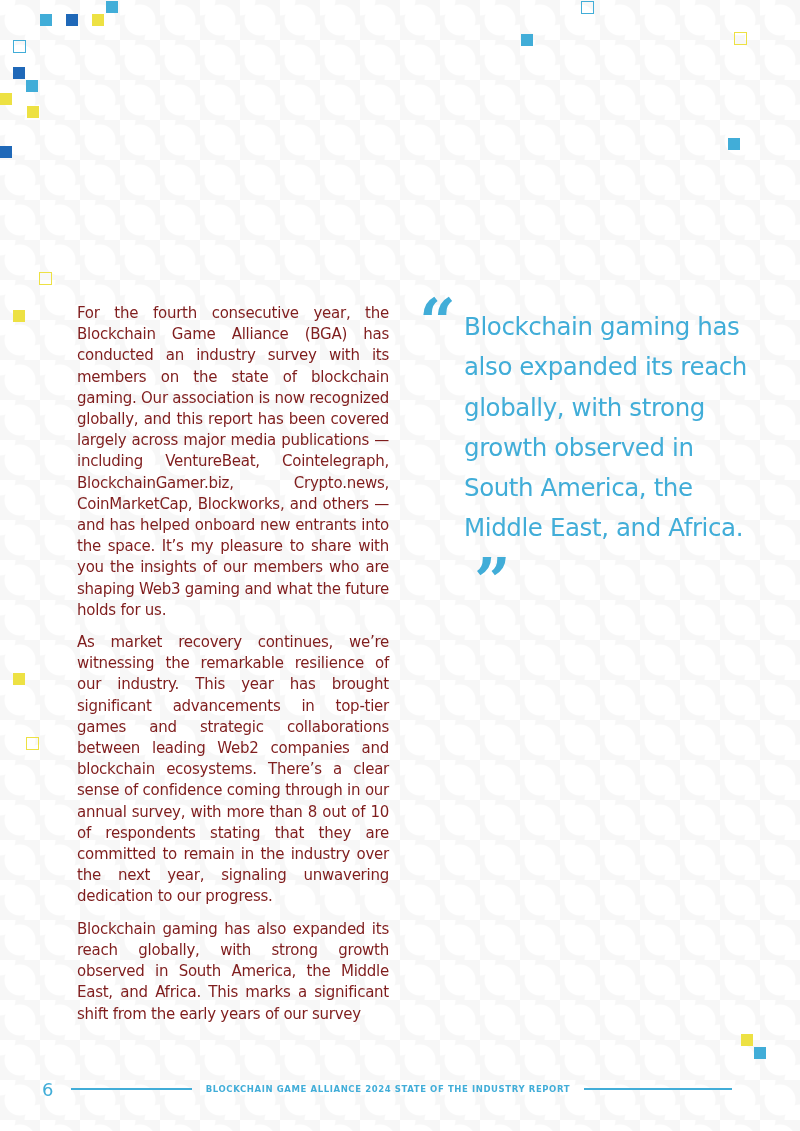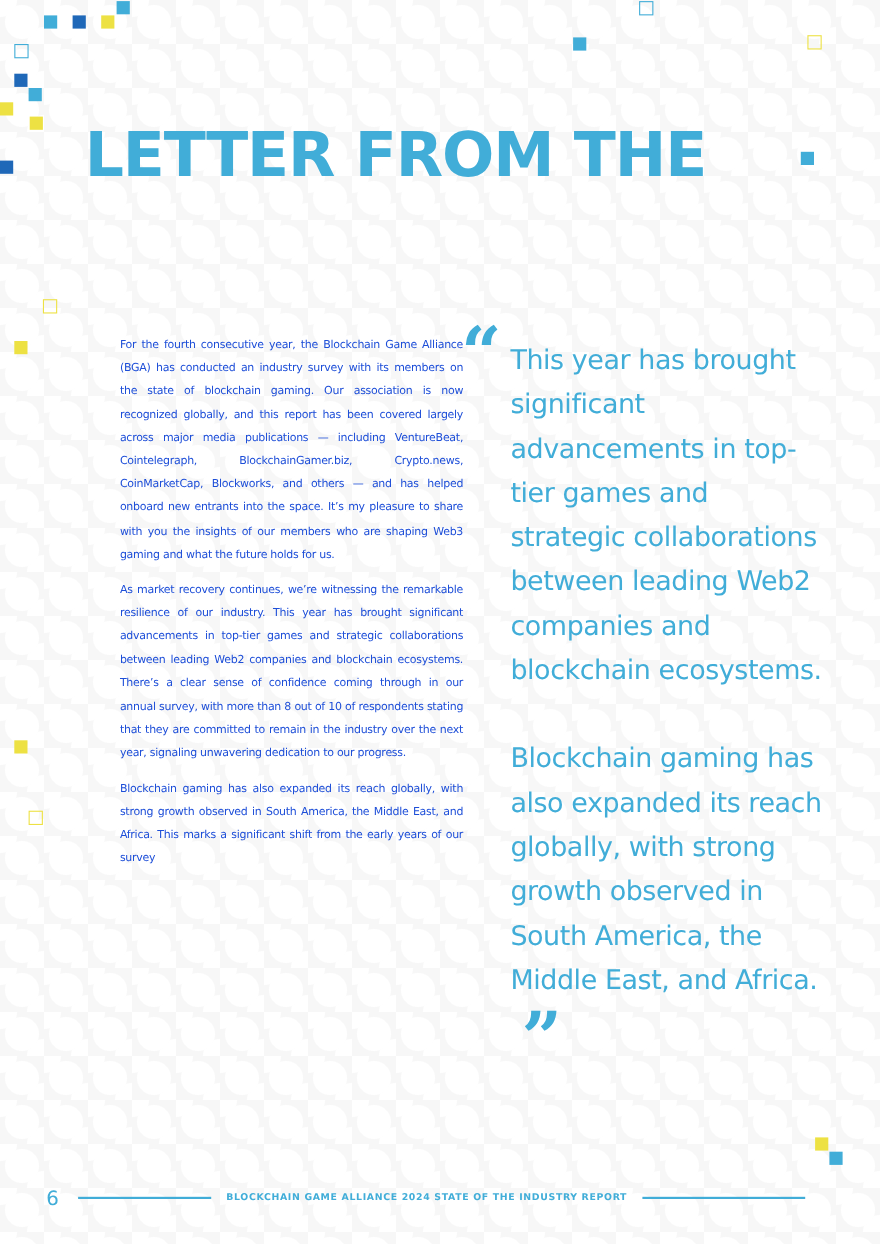--- a/index.html
+++ b/index.html
@@ -27,26 +27,25 @@
     letter-spacing: -1px;
     color: #41add8;
   }
   .title span { display: block; }
 
   .body-col {
     position: absolute;
     left: 77px; top: 303px;
     width: 312px;
     font-family: "DejaVu Sans", sans-serif;
-    font-size: 10px;
+    font-size: 15px;
     line-height: 21.2px;
-    color: #1d4ed8;
+    color: #7f1d1d;
     text-align: justify;
     letter-spacing: -0.25px;
-    margin-left: 32px;
   }
   .body-col p { margin-bottom: 11px; }
 
   .quote-col {
     position: absolute;
     left: 419px; top: 295px;
     width: 320px;
   }
   .quote-open {
     position: absolute; left: 0; top: 2px;
@@ -114,33 +113,31 @@
   <div class="deco" style="left:728px;top:138px;background:#41add8;"></div>
   <div class="deco outline" style="left:39px;top:272px;border-color:#ede143;"></div>
   <div class="deco" style="left:13px;top:310px;background:#ede143;"></div>
   <div class="deco" style="left:13px;top:673px;background:#ede143;"></div>
   <div class="deco outline" style="left:26px;top:737px;border-color:#ede143;"></div>
   <div class="deco" style="left:741px;top:1034px;background:#ede143;"></div>
   <div class="deco" style="left:754px;top:1047px;background:#41add8;"></div>
 </div>
 
 <h1 class="title">
-  <span>LETTER FROM THE</span>
 </h1>
 
 <div class="body-col">
   <p>For the fourth consecutive year, the Blockchain Game Alliance (BGA) has conducted an industry survey with its members on the state of blockchain gaming. Our association is now recognized globally, and this report has been covered largely across major media publications — including VentureBeat, Cointelegraph, BlockchainGamer.biz, Crypto.news, CoinMarketCap, Blockworks, and others — and has helped onboard new entrants into the space. It’s my pleasure to share with you the insights of our members who are shaping Web3 gaming and what the future holds for us.</p>
   <p>As market recovery continues, we’re witnessing the remarkable resilience of our industry. This year has brought significant advancements in top-tier games and strategic collaborations between leading Web2 companies and blockchain ecosystems. There’s a clear sense of confidence coming through in our annual survey, with more than 8 out of 10 of respondents stating that they are committed to remain in the industry over the next year, signaling unwavering dedication to our progress.</p>
   <p>Blockchain gaming has also expanded its reach globally, with strong growth observed in South America, the Middle East, and Africa. This marks a significant shift from the early years of our survey</p>
 </div>
 
 <div class="quote-col">
   <div class="quote-open">“</div>
   <div class="quote-text">
-    <p>This year has brought significant advancements in top-tier games and strategic collaborations between leading Web2 companies and blockchain ecosystems.</p>
     <p><span>Blockchain gaming has also expanded its reach globally, with strong growth observed in South America, the Middle East, and Africa.</span><span class="quote-close">”</span></p>
   </div>
 </div>
 
 <div class="footer">
   <span class="page-num">6</span>
   <span class="rule left"></span>
   <span class="footer-text">BLOCKCHAIN GAME ALLIANCE 2024 STATE OF THE INDUSTRY REPORT</span>
   <span class="rule right"></span>
 </div>

